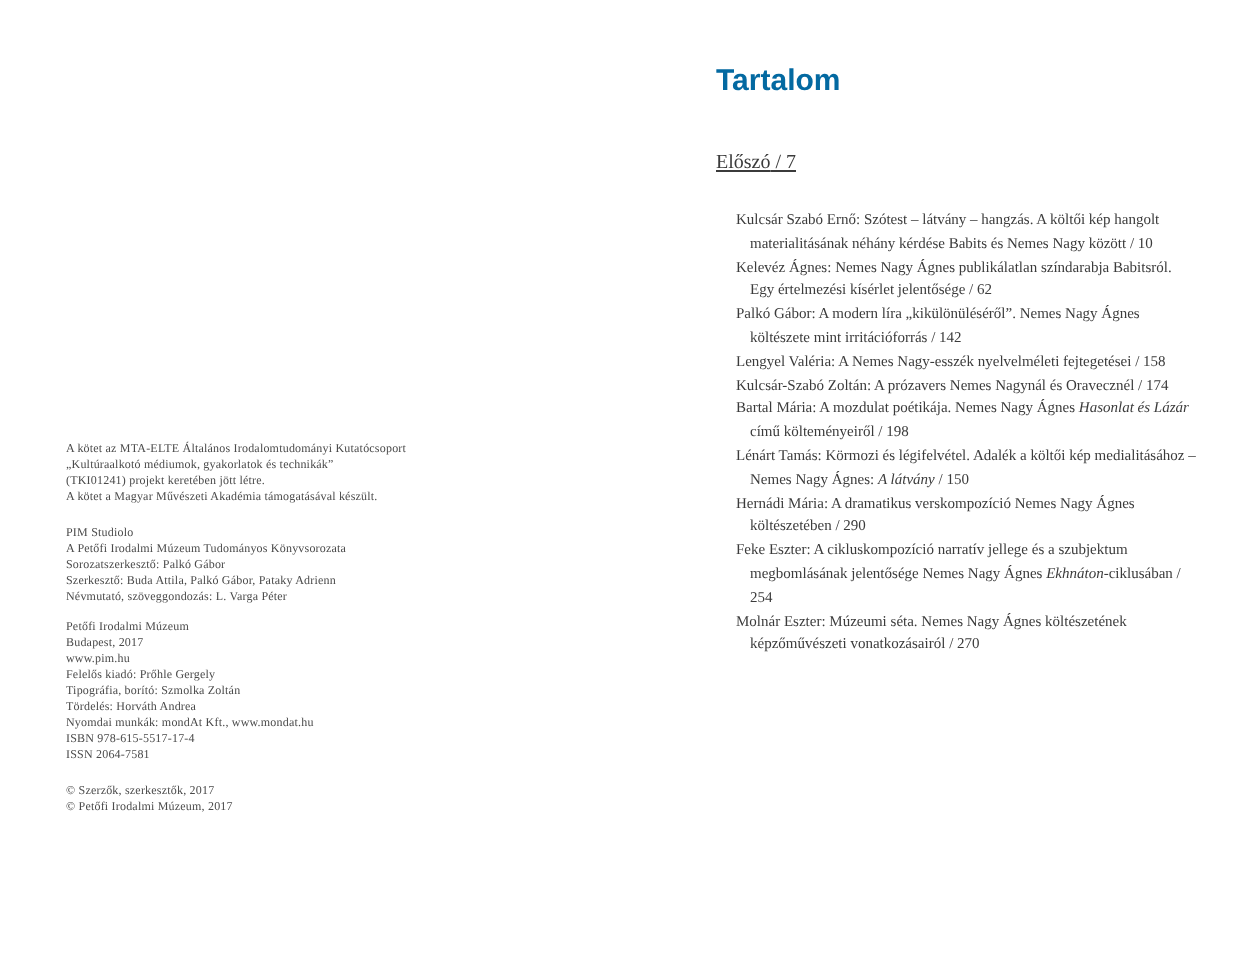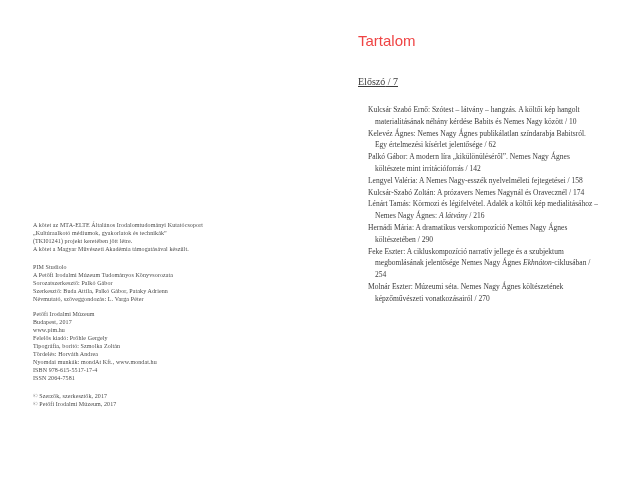--- a/index.html
+++ b/index.html
@@ -36,22 +36,22 @@
     left: 358px;
     top: 32px;
     width: 240px;
     color: #3b3b3b;
   }
   .toc-title {
     margin: 0;
     font-family: "Liberation Sans", "DejaVu Sans", sans-serif;
     font-size: 15px;
     line-height: 17px;
-    font-weight: 400;
-    color: #ef4444;
+    font-weight: 700;
+    color: #0369a1;
   }
   .foreword {
     margin: 28px 0 0 0;
     font-size: 10px;
     line-height: 10px;
     text-decoration: underline;
   }
   .entries { margin-top: 17px; margin-left: 10px; }
   .entry {
     margin: 0;
@@ -105,20 +105,21 @@
     <p class="foreword">
       <span>Előszó</span><span> / 7</span>
     </p>
 
     <div class="entries" id="toc-entries">
         <p class="entry"><span>Kulcsár Szabó Ernő: Szótest – látvány – hangzás. A költői kép hangolt materialitásának néhány kérdése Babits és Nemes Nagy között</span><span> / 10</span></p>
         <p class="entry"><span>Kelevéz Ágnes: Nemes Nagy Ágnes publikálatlan színdarabja Babitsról. Egy értelmezési kísérlet jelentősége</span><span> / 62</span></p>
         <p class="entry"><span>Palkó Gábor: A modern líra „kikülönüléséről”. Nemes Nagy Ágnes költészete mint irritációforrás</span><span> / 142</span></p>
         <p class="entry"><span>Lengyel Valéria: A Nemes Nagy-esszék nyelvelméleti fejtegetései</span><span> / 158</span></p>
         <p class="entry"><span>Kulcsár-Szabó Zoltán: A prózavers Nemes Nagynál és Oravecznél</span><span> / 174</span></p>
-        <p class="entry"><span>Lénárt Tamás: Körmozi és légifelvétel. Adalék a költői kép medialitásához – Nemes Nagy Ágnes: </span><em>A látvány</em><span> / 216</span></p>
+        <p class="entry"><span>Bartal Mária: A mozdulat poétikája. Nemes Nagy Ágnes </span><em>Hasonlat és Lázár</em><span> című költeményeiről</span><span> / 198</span></p>
+        <p class="entry"><span>Lénárt Tamás: Körmozi és légifelvétel. Adalék a költői kép medialitásához – Nemes Nagy Ágnes: </span><em>A látvány</em><span> / 150</span></p>
         <p class="entry"><span>Hernádi Mária: A dramatikus verskompozíció Nemes Nagy Ágnes költészetében</span><span> / 290</span></p>
         <p class="entry"><span>Feke Eszter: A cikluskompozíció narratív jellege és a szubjektum megbomlásának jelentősége Nemes Nagy Ágnes </span><em>Ekhnáton</em><span>-ciklusában</span><span> / 254</span></p>
         <p class="entry"><span>Molnár Eszter: Múzeumi séta. Nemes Nagy Ágnes költészetének képzőművészeti vonatkozásairól</span><span> / 270</span></p>
       </div>
   </div>
 
 </div>
 
 </body></html>

